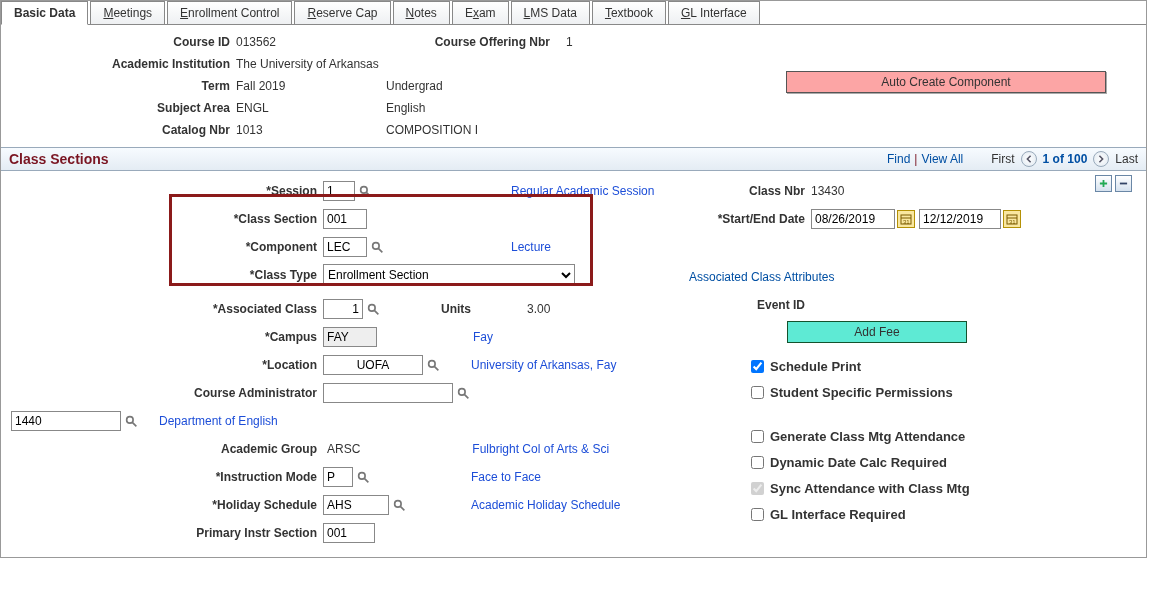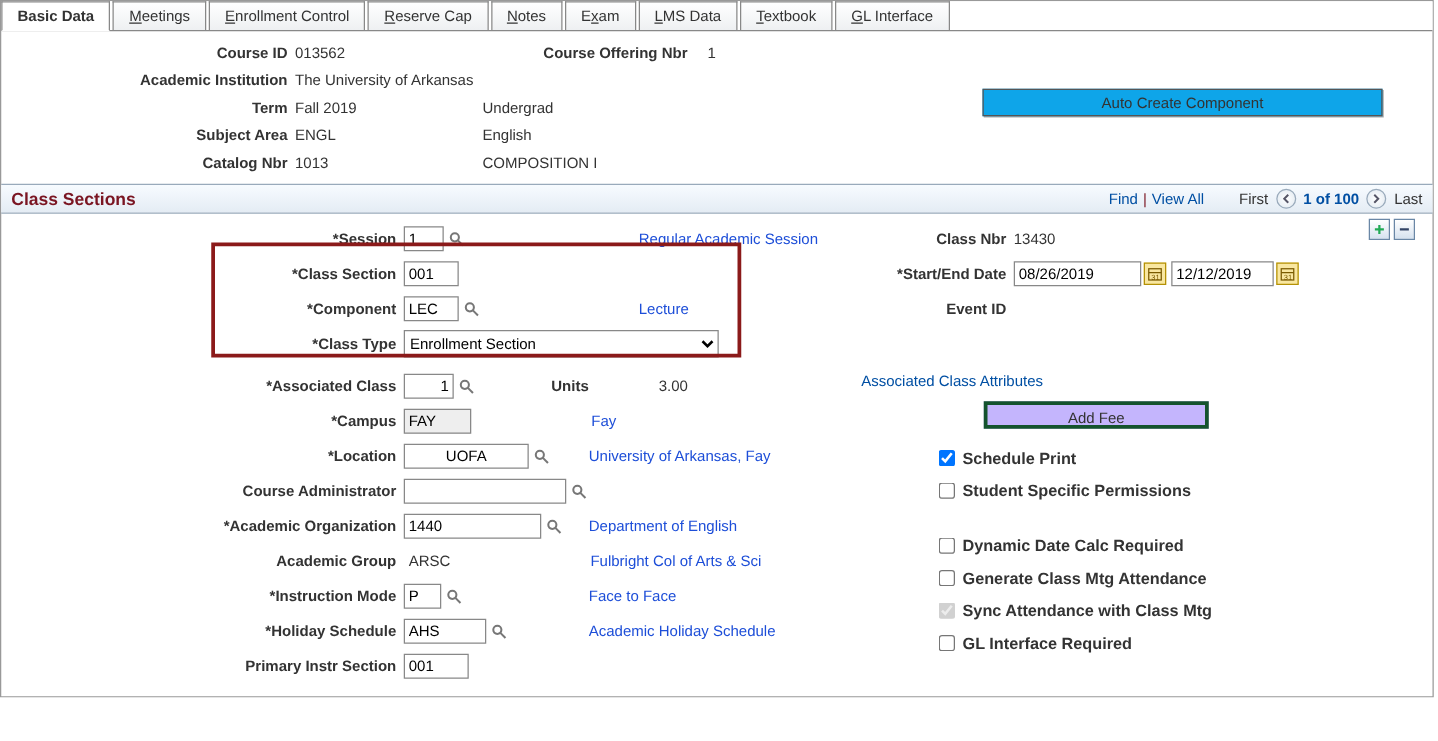--- a/index.html
+++ b/index.html
@@ -31,21 +31,21 @@
   
   .info-area { padding: 6px 10px 6px 10px; position: relative; }
   .info-row { display: flex; align-items: center; min-height: 22px; }
   .info-label { width: 225px; text-align: right; font-weight: bold; padding-right: 6px; }
   .info-value { width: 150px; }
   .info-value2 { width: 260px; }
   .auto-create {
     position: absolute;
     right: 40px; top: 46px;
     width: 320px; height: 22px;
-    background: #0ea5e9;
+    background: #fca5a5;
     border: 1px solid #555;
     text-align: center;
     font-size: 12px;
     line-height: 20px;
     box-shadow: 1px 1px 0 #aaa;
     cursor: pointer;
   }
 
   
   .section-bar {
@@ -116,21 +116,21 @@
     background:#f9e7a0; border:1px solid #b49106;
   }
   .date-icon svg { width:12px; height:12px; }
 
   .right-row { display:flex; align-items:center; min-height:28px; }
   .right-label { width: 126px; text-align:right; font-weight:bold; padding-right:6px; }
   .right-val { }
 
   .add-fee {
     display:block; width: 180px; height: 22px;
-    background: #c4b5fd; border:3px solid #14532d;
+    background: #5eead4; border:1px solid #14532d;
     text-align:center; line-height:20px;
     margin: 2px 0 10px 102px;
     cursor:pointer;
   }
 
   .cb-row { display:flex; align-items:center; min-height:26px; padding-left: 62px; }
   .cb-row input { margin-right: 6px; }
   .cb-row label { font-weight: bold; font-size: 13px; }
 
   .bold-pos { font-weight: bold; color: #004fa3; }
@@ -299,21 +299,20 @@
           <input type="text" style="width: 130px;" value="">
           <span class="lookup-icon">
             <svg viewBox="0 0 16 16">
                 <circle cx="6" cy="6" r="4" fill="none" stroke="#777" stroke-width="2"></circle>
                 <line x1="9" y1="9" x2="14" y2="14" stroke="#777" stroke-width="2"></line>
               </svg>
           </span>
         </div>
 
         <div class="frow">
-          <div class="flabel b">*Academic Organization</div>
           <input type="text" style="width: 110px;" value="1440">
           <span class="lookup-icon">
             <svg viewBox="0 0 16 16">
                 <circle cx="6" cy="6" r="4" fill="none" stroke="#777" stroke-width="2"></circle>
                 <line x1="9" y1="9" x2="14" y2="14" stroke="#777" stroke-width="2"></line>
               </svg>
           </span>
           <span class="fdesc" style="padding-left:20px;">Department of English</span>
         </div>
 
@@ -354,65 +353,65 @@
 
       </div>
 
       <div class="col-right">
         <div class="right-row">
           <div class="right-label">Class Nbr</div>
           <div class="right-val">13430</div>
         </div>
         <div class="right-row">
           <div class="right-label">*Start/End Date</div>
-          <input type="text" style="width: 102px;" value="08/26/2019">
+          <input type="text" style="width: 84px;" value="08/26/2019">
           <span class="date-icon">
             <svg viewBox="0 0 12 12">
                 <rect x="1" y="2" width="10" height="9" fill="none" stroke="#7a5b00"></rect>
                 <line x1="1" y1="5" x2="11" y2="5" stroke="#7a5b00"></line>
                 <text x="3" y="11" font-size="6" fill="#7a5b00">31</text>
               </svg>
           </span>
           <input type="text" style="width: 82px; margin-left: 4px;" value="12/12/2019">
           <span class="date-icon">
             <svg viewBox="0 0 12 12">
                 <rect x="1" y="2" width="10" height="9" fill="none" stroke="#7a5b00"></rect>
                 <line x1="1" y1="5" x2="11" y2="5" stroke="#7a5b00"></line>
                 <text x="3" y="11" font-size="6" fill="#7a5b00">31</text>
               </svg>
           </span>
         </div>
+        <div class="right-row" style="margin-top:30px;">
+          <a class="link" style="padding-left:4px;">Associated Class Attributes</a>
+        </div>
+
         <div class="right-row">
           <div class="right-label">Event ID</div>
         </div>
 
-        <div class="right-row" style="margin-top:30px;">
-          <a class="link" style="padding-left:4px;">Associated Class Attributes</a>
-        </div>
-
         <div class="add-fee">Add Fee</div>
 
         <div class="cb-row">
           <input type="checkbox" checked="" style="">
           <label>Schedule Print</label>
         </div>
         <div class="cb-row">
           <input type="checkbox" style="">
           <label>Student Specific Permissions</label>
         </div>
 
         <div style="height:18px;"></div>
 
         <div class="cb-row">
           <input type="checkbox" style="">
+          <label>Generate Class Mtg Attendance</label>
+        </div>
+        <div class="cb-row">
+          <input type="checkbox" style="">
           <label>Dynamic Date Calc Required</label>
-        </div>
-        <div class="cb-row">
-          <input type="checkbox" style="">
-          <label>Generate Class Mtg Attendance</label>
         </div>
         <div class="cb-row">
           <input type="checkbox" checked="" disabled="" style="">
           <label>Sync Attendance with Class Mtg</label>
         </div>
         <div class="cb-row">
           <input type="checkbox" style="">
           <label>GL Interface Required</label>
         </div>
 

